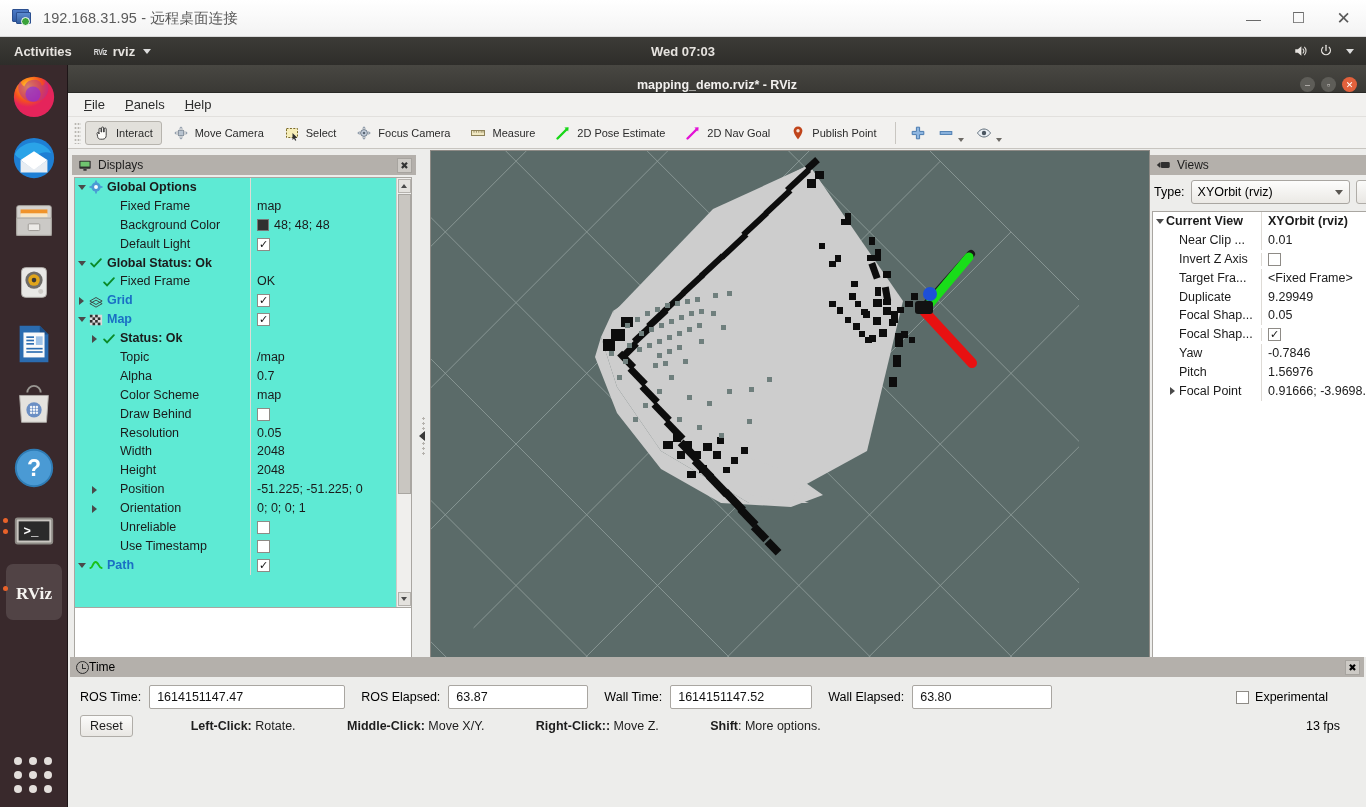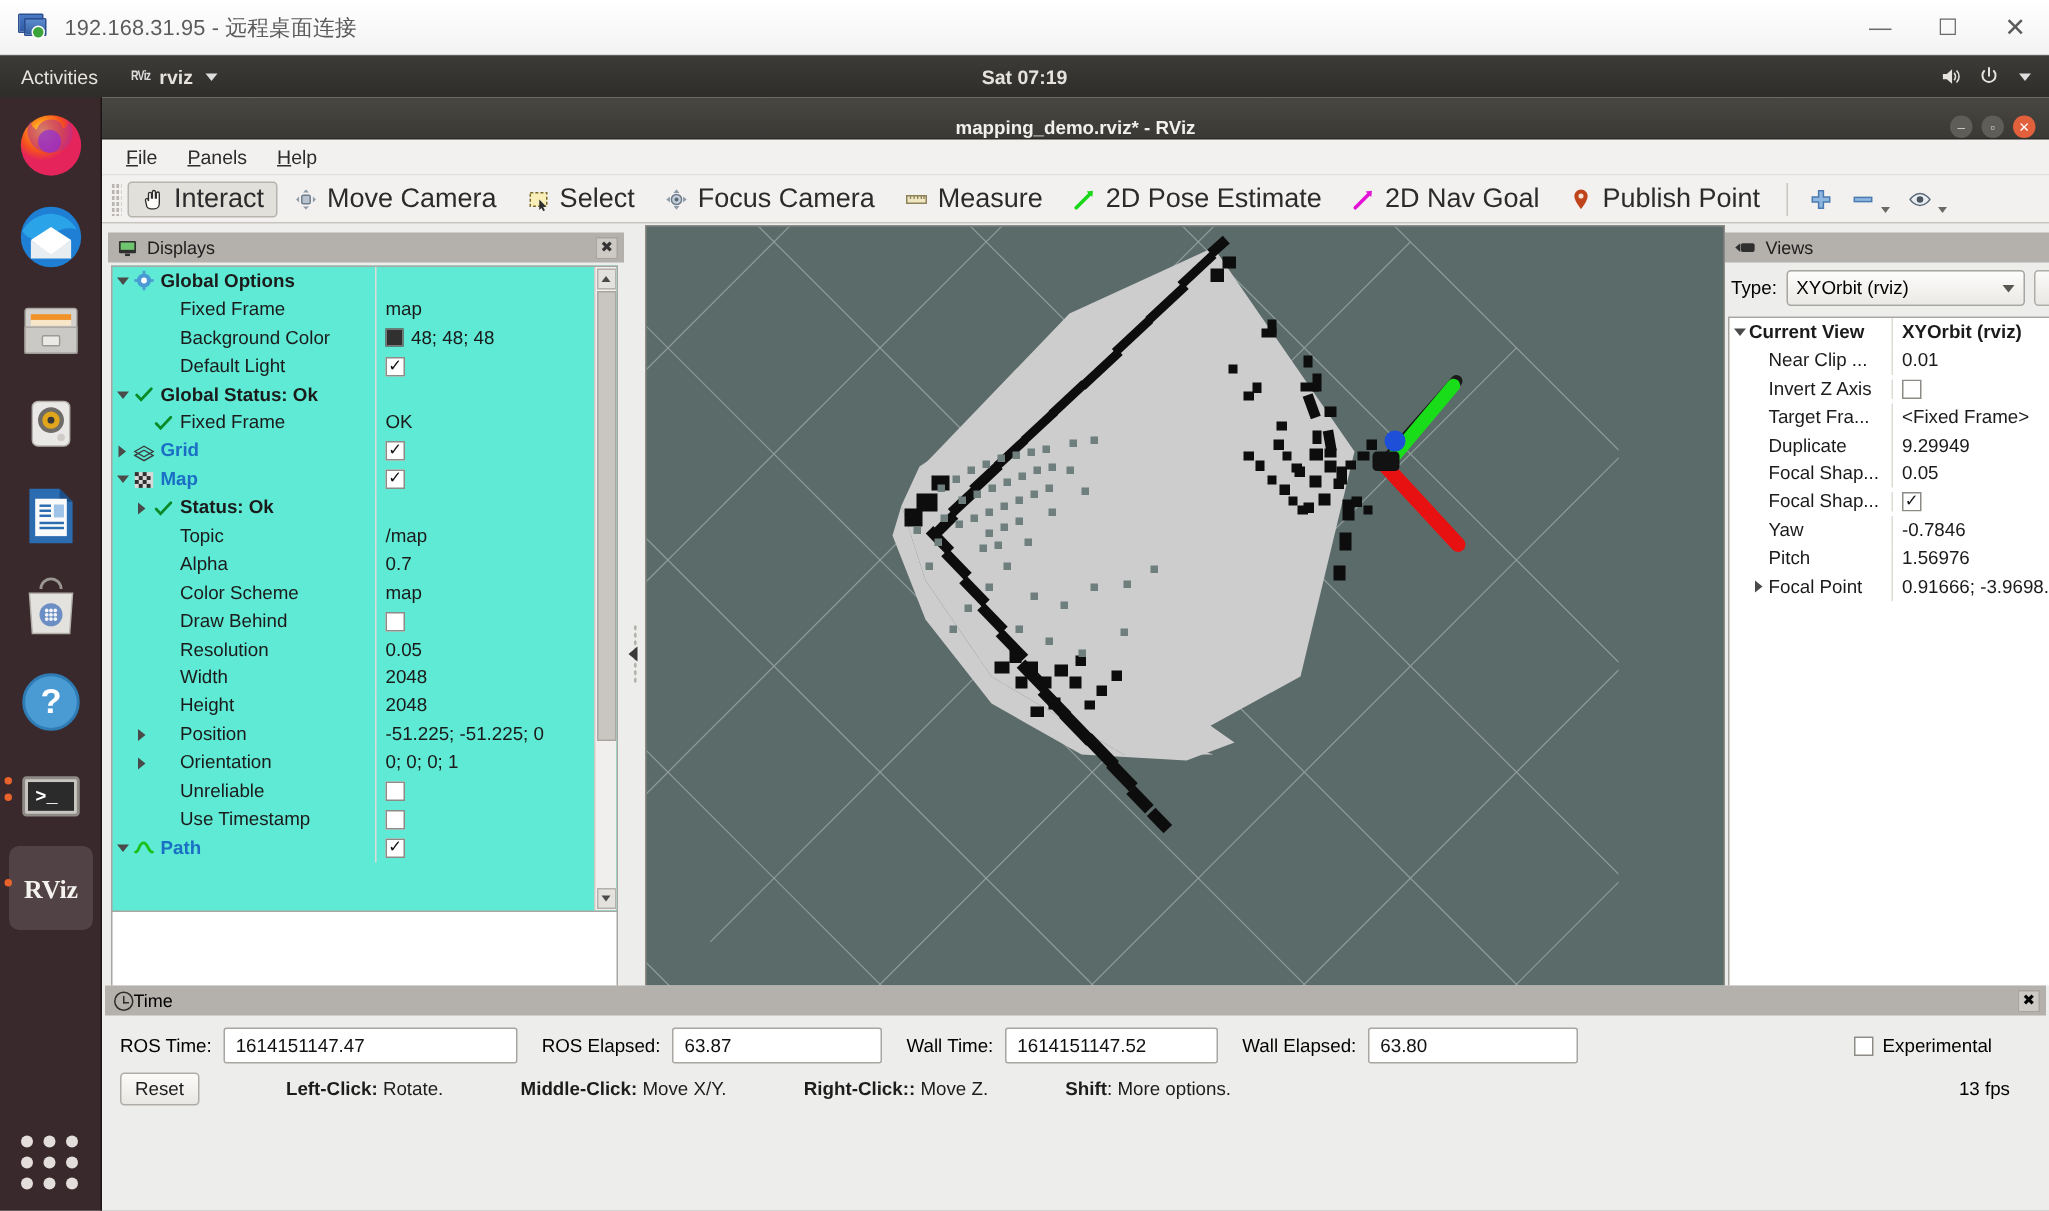--- a/index.html
+++ b/index.html
@@ -30,21 +30,21 @@
   #rdp-btns div{ width:45px; height:100%; display:flex; align-items:center; justify-content:center;
     color:#6a6a6a; font-size:15px; }
   #rdp-btns div:last-child{ color:#5a5a5a; font-size:17px; }
 
   
   #gnome-bar{
     position:absolute; left:0; top:37px; width:1366px; height:28px;
     background:linear-gradient(#3c3b37,#2e2d2a);
     display:flex; align-items:center; color:#e6e3df; font-size:12.5px;
   }
-  #activities{ padding:0 10px 0 14px; font-weight:normal; font-size:13px; }
+  #activities{ padding:0 10px 0 14px; font-weight:bold; font-size:13px; }
   #appname{ display:flex; align-items:center; gap:6px; margin-left:12px; font-weight:bold; font-size:13px;}
   #appname .rvlogo{ font-size:7px; font-weight:bold; letter-spacing:-.5px; color:#ddd; transform:scaleY(1.3);}
   .caret-dn{ width:0;height:0;border-left:4px solid transparent;border-right:4px solid transparent;
     border-top:5px solid #ddd; margin-left:2px;}
   #clock{ position:absolute; left:50%; transform:translateX(-50%); font-weight:bold; font-size:13px;}
   #tray{ margin-left:auto; display:flex; align-items:center; gap:11px; padding-right:12px;}
 
   
   #dock{
     position:absolute; left:0; top:65px; width:68px; height:742px;
@@ -84,21 +84,21 @@
      border-bottom:1px solid #e2e0dd;}
   #menubar span u{ text-decoration:underline; }
 
   
   #toolbar{ height:32px; background:#f2f1ef; display:flex; align-items:center;
      padding-left:6px; gap:2px; border-bottom:1px solid #c8c5c0; }
   .tb-grip{ width:7px; height:22px; margin-right:2px;
      background-image:radial-gradient(#b9b6b1 1px, transparent 1.1px);
      background-size:3px 4px; }
   .tb-btn{ display:flex; align-items:center; gap:6px; height:24px; padding:0 8px;
-     border:1px solid transparent; border-radius:3px; font-size:18px; color:#2b2b2b; white-space:nowrap;}
+     border:1px solid transparent; border-radius:3px; font-size:11px; color:#2b2b2b; white-space:nowrap;}
   .tb-btn.active{ background:#e2e0db; border:1px solid #b7b4ae; }
   .tb-sep{ width:1px; height:22px; background:#c9c6c1; margin:0 7px;}
   .tb-ico{ width:16px; height:16px; display:block; }
   .tb-small{ padding:0 4px; }
   .tb-caret{ width:0;height:0;border-left:3px solid transparent;border-right:3px solid transparent;
      border-top:4px solid #6d6a65; align-self:flex-end; margin-bottom:2px; margin-left:-2px;}
 
   
   #main{ position:absolute; left:0; top:85px; width:1358px; height:572px; display:flex; }
 
@@ -210,21 +210,21 @@
   </div>
 </div>
 
 <div id="gnome-bar">
   <div id="activities">Activities</div>
   <div id="appname">
     <span class="rvlogo">RViz</span>
     <span>rviz</span>
     <span class="caret-dn"></span>
   </div>
-  <div id="clock">Sat 07:19</div>
+  <div id="clock">Wed 07:03</div>
   <div id="tray">
     <svg width="15" height="14" viewBox="0 0 16 16">
       <path d="M2 6h3l4-3.5v11L5 10H2z" fill="#e6e3df"></path>
       <path d="M10.5 5.2a4 4 0 010 5.6" stroke="#e6e3df" stroke-width="1.2" fill="none"></path>
       <path d="M12.4 3.4a6.5 6.5 0 010 9.2" stroke="#e6e3df" stroke-width="1.2" fill="none"></path>
     </svg>
     <svg width="14" height="14" viewBox="0 0 16 16">
       <path d="M8 1.5v6" stroke="#e6e3df" stroke-width="1.5" fill="none" stroke-linecap="round"></path>
       <path d="M4.3 3.8a5 5 0 107.4 0" stroke="#e6e3df" stroke-width="1.5" fill="none" stroke-linecap="round"></path>
     </svg>

